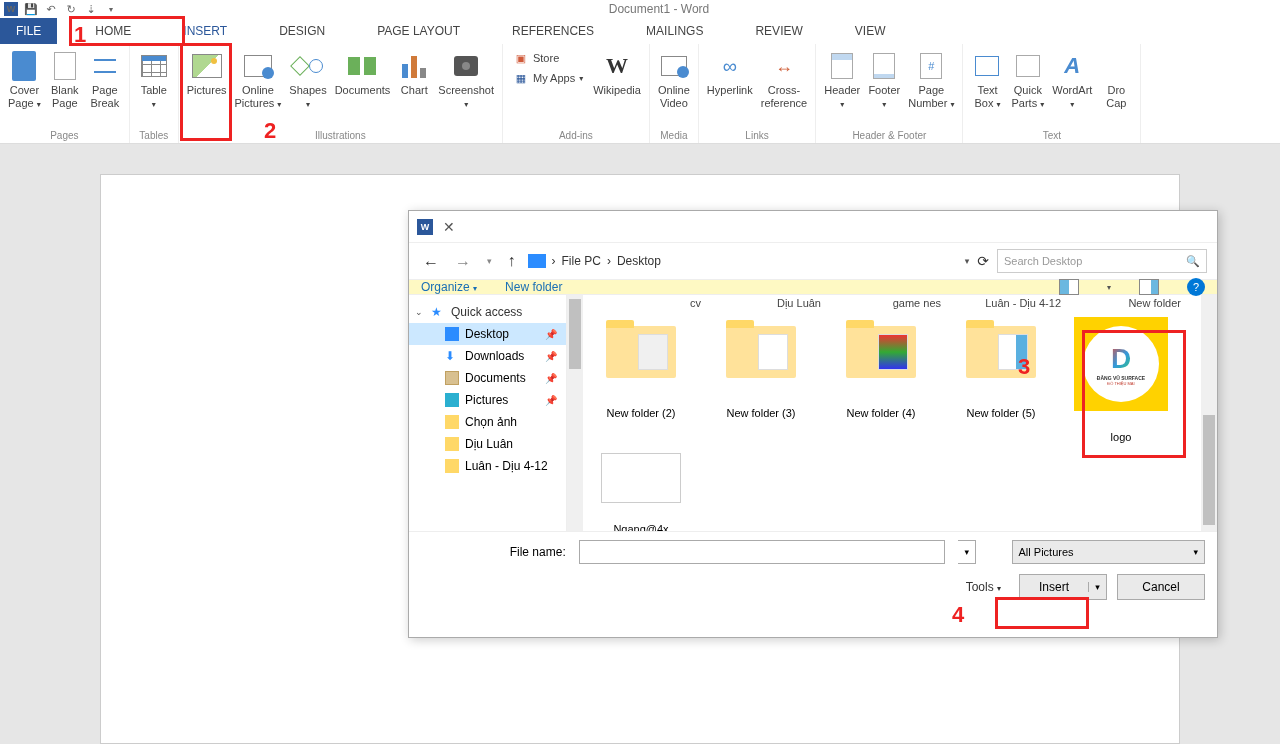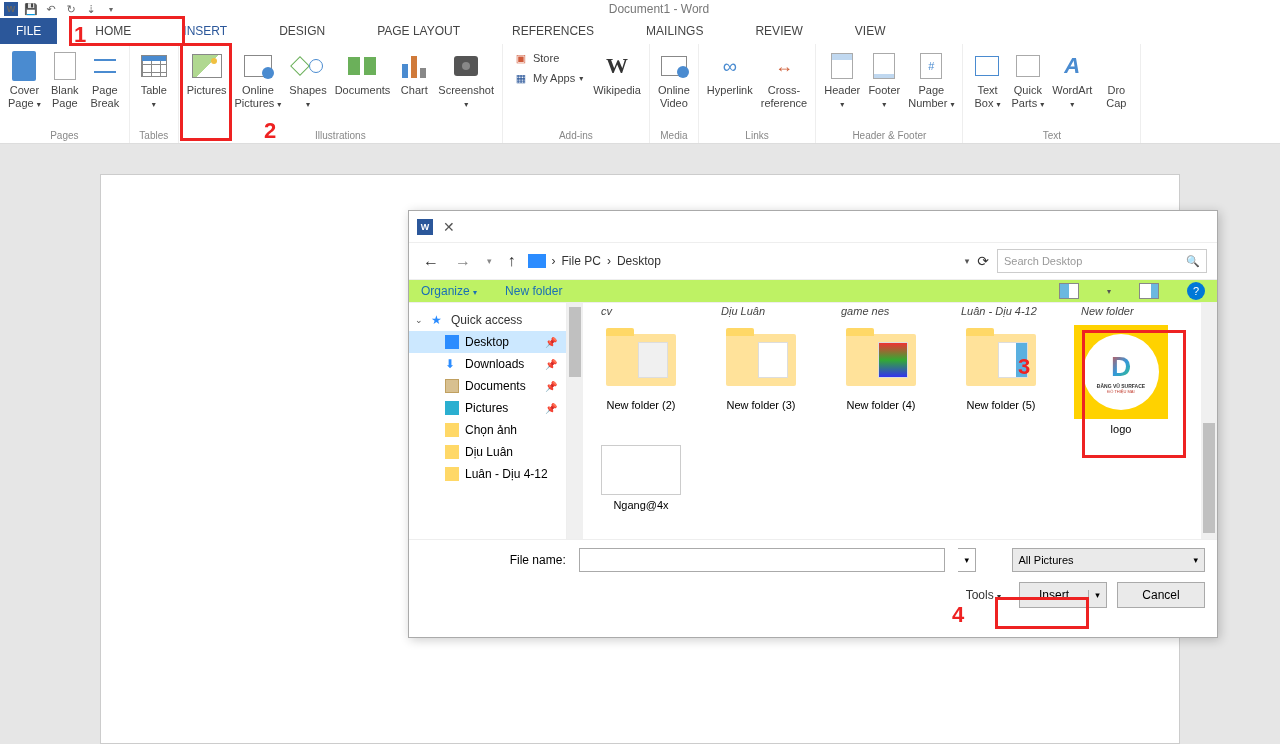--- a/index.html
+++ b/index.html
@@ -45,21 +45,21 @@
 .dlg-nav { height: 36px; display: flex; align-items: center; padding: 0 10px; gap: 8px; }
 .navbtn { color: #888; font-size: 16px; cursor: pointer; padding: 0 4px; }
 .navbtn.enabled { color: #333; }
 .bcrumb { display: flex; align-items: center; gap: 6px; font-size: 12px; color: #333; }
 .pcicon { width: 18px; height: 14px; background: #2b8cff; }
 .dlg-nav .spacer { flex: 1; }
 .refresh { font-size: 14px; color: #333; cursor: pointer; }
 .search { width: 210px; height: 24px; border: 1px solid #ccc; display: flex; align-items: center; padding: 0 6px; color: #999; font-size: 11px; }
 .search .sicon { margin-left: auto; color: #555; }
 
-.dlg-toolbar { height: 24px; display: flex; align-items: center; padding: 0 12px; gap: 28px; background: #bef264; border-top: 1px solid #eee; border-bottom: 1px solid #eee; }
+.dlg-toolbar { height: 16px; display: flex; align-items: center; padding: 0 12px; gap: 28px; background: #fef9c3; border-top: 1px solid #eee; border-bottom: 1px solid #eee; }
 .dlg-toolbar .tlink { color: #1a6fb5; font-size: 12px; cursor: pointer; }
 .dlg-toolbar .tspacer { flex: 1; }
 .viewbtn { width: 20px; height: 16px; display: inline-block; cursor: pointer; }
 .helpbtn { width: 18px; height: 18px; border-radius: 50%; background: #0078d7; color: #fff; font-size: 11px; display: inline-flex; align-items: center; justify-content: center; cursor: pointer; }
 
 .dlg-body { display: flex; height: 236px; }
 .sidebar { width: 158px; border-right: 1px solid #eee; overflow: hidden; font-size: 12px; padding-top: 6px; }
 .sbsec { padding: 4px 8px 4px 22px; color: #333; display: flex; align-items: center; gap: 6px; position: relative; }
 .sbsec .chev { position: absolute; left: 6px; font-size: 9px; color: #555; }
 .sbitem { padding: 4px 8px 4px 36px; display: flex; align-items: center; gap: 6px; cursor: pointer; }
@@ -72,24 +72,24 @@
 .i-doc { background: #d8c090; border: 1px solid #c0a060; }
 .i-pic { background: #2bafd0; }
 .i-folder { background: #ffd867; }
 
 .scrollcol { width: 16px; background: #f0f0f0; position: relative; }
 .scrollthumb { position: absolute; left: 2px; width: 12px; background: #c0c0c0; }
 
 .filearea { flex: 1; padding: 0 8px; overflow: hidden; position: relative; }
 .frow { display: flex; gap: 20px; }
 .toprow { font-size: 11px; color: #444; display: flex; gap: 20px; padding: 2px 10px; }
-.toprow span { width: 100px; text-align: left; overflow: hidden; white-space: nowrap; font-style: italic; }
+.toprow span { width: 100px; text-align: right; overflow: hidden; white-space: nowrap; }
 .fitem { width: 100px; display: flex; flex-direction: column; align-items: center; cursor: pointer; }
 .fitem .ficon { width: 80px; height: 70px; display: flex; align-items: center; justify-content: center; position: relative; }
-.fitem .flbl { font-size: 11px; text-align: center; padding-top: 4px; }
+.fitem .flbl { font-size: 11px; text-align: center; padding-top: 4px; margin-top: 16px; }
 .folder-shape { width: 70px; height: 52px; background: #ffe29a; border-radius: 2px; position: relative; }
 .folder-shape::before { content: ""; position: absolute; left: 0; top: -6px; width: 28px; height: 8px; background: #ffd867; border-radius: 2px 2px 0 0; }
 .folder-inner { position: absolute; right: 8px; top: 8px; width: 30px; height: 36px; background: #fff; border: 1px solid #ddd; }
 .logo-item { width: 94px; height: 94px; background: #ffd200; display: flex; align-items: center; justify-content: center; }
 .logo-circle { width: 76px; height: 76px; border-radius: 50%; background: #fff; display: flex; flex-direction: column; align-items: center; justify-content: center; }
 .logo-d { font-size: 28px; font-weight: bold; background: linear-gradient(135deg,#e74c3c,#3498db,#2ecc71); -webkit-background-clip: text; background-clip: text; color: transparent; }
 .logo-t1 { font-size: 5px; font-weight: bold; color: #333; }
 .logo-t2 { font-size: 4px; color: #c0392b; }
 .img-thumb { width: 80px; height: 50px; background: #fff; border: 1px solid #ccc; }
 

